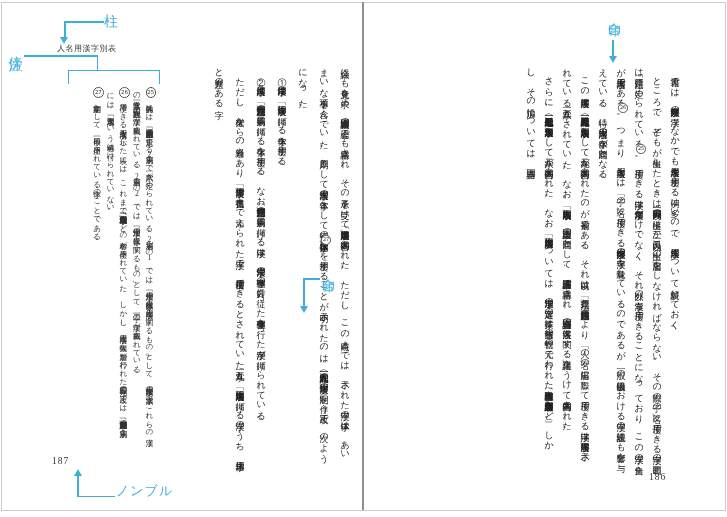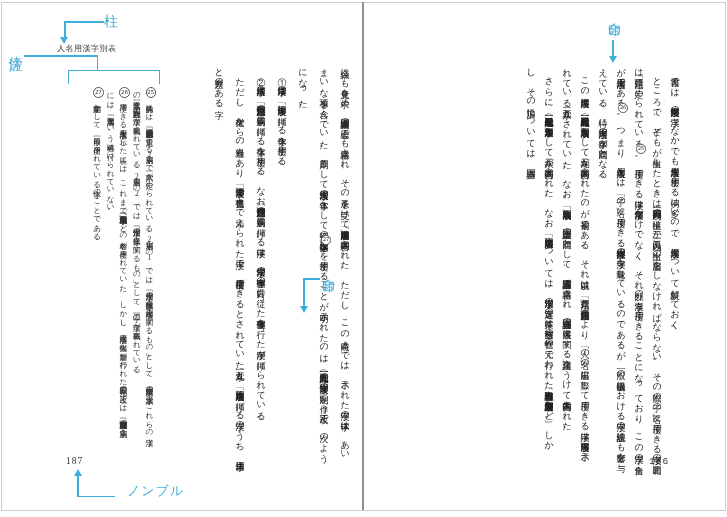--- a/index.html
+++ b/index.html
@@ -10,30 +10,30 @@
 
   .vtext{position:absolute;writing-mode:vertical-rl;text-orientation:upright;
          white-space:pre-wrap;color:#222;overflow:visible;}
   #right-main{top:62px;left:390px;width:294px;height:398px;font-size:9px;line-height:18px;}
   #left-main{top:62px;left:141px;width:214px;height:398px;font-size:9px;line-height:21px;}
   #margin-notes{top:87px;left:38px;width:118px;height:352px;font-size:7.6px;line-height:12.6px;color:#333;}
 
   #running-head{position:absolute;left:57px;top:43px;font-size:8px;letter-spacing:0.5px;color:#333;}
   .pagenum{position:absolute;font-size:9.5px;letter-spacing:1px;color:#333;
            font-family:"Liberation Serif",serif;}
-  #nombre-left{left:66px;top:456px;text-align:center;}
-  #nombre-right{left:649px;top:456px;font-family:Liberation Mono, monospace;}
+  #nombre-left{left:52px;top:456px;text-align:center;}
+  #nombre-right{left:649px;top:472px;}
 
   .cyan{color:#3fafda;font-family:"Liberation Sans","DejaVu Sans",sans-serif;}
   .v-label{writing-mode:vertical-rl;text-orientation:upright;}
   #hashira-label{position:absolute;left:104px;top:13px;font-size:14px;}
   #bochu-label{position:absolute;left:7px;top:44px;font-size:14px;letter-spacing:2px;}
   #aijirushi-left-label{position:absolute;left:319px;top:268px;font-size:13px;letter-spacing:1px;}
   #aijirushi-right-label{position:absolute;left:605px;top:12px;font-size:13px;letter-spacing:1px;}
-  #nombre-label{position:absolute;left:127px;top:482px;font-size:13px;letter-spacing:1px;}
+  #nombre-label{position:absolute;left:116px;top:482px;font-size:13px;letter-spacing:1px;}
 
   .aline{position:absolute;background:#3fafda;}
   .arr{position:absolute;width:0;height:0;border-left:4.5px solid transparent;border-right:4.5px solid transparent;}
   .arr-down{border-top:7px solid #3fafda;}
   .arr-up{border-bottom:7px solid #3fafda;}
   #bochu-bracket{position:absolute;left:68px;top:70px;width:90px;height:13px;
                  border-top:1.5px solid #3fafda;border-left:1.5px solid #3fafda;border-right:1.5px solid #3fafda;}
 
   .ref-mark{display:inline-block;writing-mode:horizontal-tb;text-orientation:mixed;
             width:7.5px;height:7.5px;border:0.7px solid #555;border-radius:50%;

